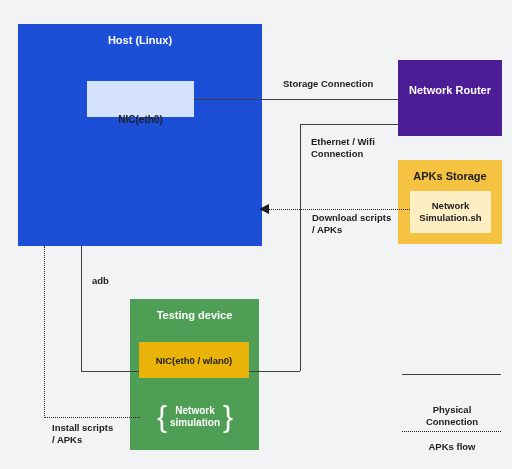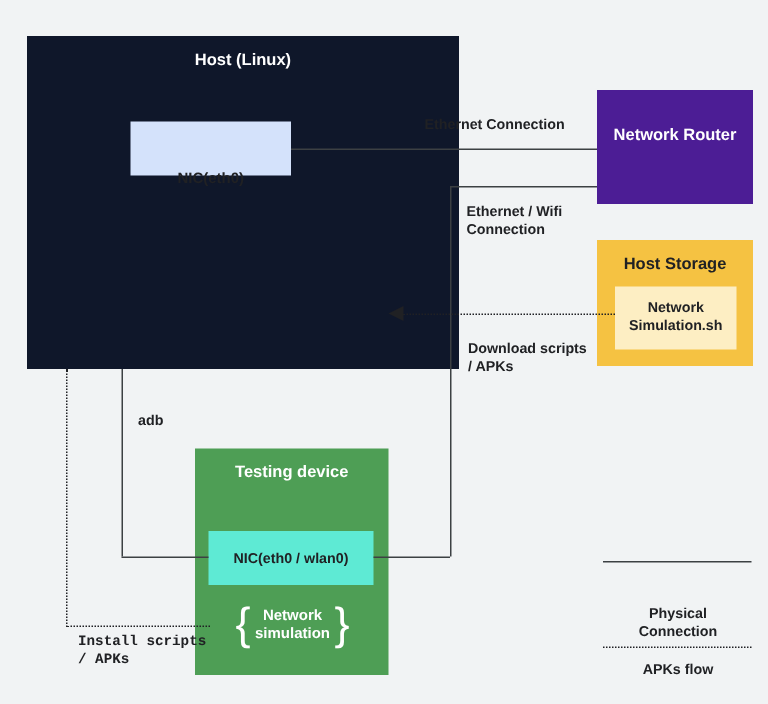--- a/index.html
+++ b/index.html
@@ -14,21 +14,21 @@
   .box{position:absolute;box-sizing:border-box;}
 
   .node{
     display:flex;align-items:flex-start;justify-content:center;
   }
   .node > .title{
     font-size:11px;font-weight:bold;line-height:1.2;text-align:center;
   }
 
   
-  #host{left:18px;top:24px;width:288px;height:222px;background:#0f172a;}
+  #host{left:18px;top:24px;width:244px;height:222px;background:#1d4ed8;}
   #host .title{color:#ffffff;margin-top:10px;}
 
   #nic-host{left:87px;top:81px;width:107px;height:36px;background:#d4e2fb;
     display:flex;align-items:center;justify-content:center;}
   #nic-host .title{color:#202124;font-size:10px;font-weight:bold;margin-top:40px;}
 
   
   #router{left:398px;top:60px;width:104px;height:76px;background:#4c1d95;}
   #router .title{color:#ffffff;margin-top:24px;}
 
@@ -38,21 +38,21 @@
 
   #script-file{left:410px;top:191px;width:81px;height:42px;background:#fdeec3;
     display:flex;align-items:center;justify-content:center;}
   #script-file .title{color:#202124;font-size:9.5px;font-weight:bold;
     line-height:1.25;text-align:center;}
 
   
   #device{left:130px;top:299px;width:129px;height:151px;background:#4e9e55;}
   #device .title{color:#ffffff;margin-top:10px;text-align:right;}
 
-  #nic-device{left:139px;top:354px;width:110px;height:36px;background:#5eead4;
+  #nic-device{left:139px;top:342px;width:110px;height:36px;background:#eab308;
     display:flex;align-items:center;justify-content:center;}
   #nic-device .title{color:#202124;font-size:9.5px;font-weight:bold;}
 
   #netsim{left:146px;top:398px;width:98px;height:38px;
     display:flex;align-items:center;justify-content:center;color:#ffffff;}
   #netsim .brace{font-size:30px;line-height:1;font-weight:300;}
   #netsim .sim-label{font-size:10px;font-weight:bold;line-height:1.2;
     text-align:center;padding:0 3px;}
 
   
@@ -86,21 +86,21 @@
 
   <div class="box" id="nic-host">
     <span class="title">NIC(eth0)</span>
   </div>
 
   <div class="box node" id="router">
     <span class="title">Network Router</span>
   </div>
 
   <div class="box node" id="storage">
-    <span class="title">Host Storage</span>
+    <span class="title">APKs Storage</span>
   </div>
   <div class="box" id="script-file">
     <span class="title">Network<br>Simulation.sh</span>
   </div>
 
   <div class="box node" id="device">
     <span class="title">Testing device</span>
   </div>
   <div class="box" id="nic-device">
     <span class="title">NIC(eth0 / wlan0)</span>
@@ -119,28 +119,28 @@
 
   <div class="vline" style="left:81px;top:246px;height:125px;"></div>
   <div class="hline" style="left:81px;top:371px;width:58px;"></div>
 
   <div class="dhline" style="left:268px;top:209px;width:142px;"></div>
   <div class="arrow-left" style="left:259px;top:204px;"></div>
 
   <div class="dvline" style="left:44px;top:246px;height:172px;"></div>
   <div class="dhline" style="left:44px;top:417px;width:96px;"></div>
 
-  <div class="elabel" style="left:283px;top:78px;">Ethernet Connection</div>
+  <div class="elabel" style="left:283px;top:78px;">Storage Connection</div>
 
   <div class="elabel" style="left:311px;top:136px;">Ethernet / Wifi<br>Connection</div>
 
-  <div class="elabel" style="left:312px;top:227px;">Download scripts<br>/ APKs</div>
+  <div class="elabel" style="left:312px;top:212px;">Download scripts<br>/ APKs</div>
 
   <div class="elabel" style="left:92px;top:275px;text-align:right;">adb</div>
 
-  <div class="elabel" style="left:52px;top:422px;font-family:Liberation Mono, monospace;">Install scripts<br>/ APKs</div>
+  <div class="elabel" style="left:52px;top:422px;">Install scripts<br>/ APKs</div>
 
   <div class="legend-line"></div>
   <div class="legend-text" style="top:404px;">Physical<br>Connection</div>
   <div class="legend-dot"></div>
   <div class="legend-text" style="top:441px;">APKs flow</div>
 
 </div>
 
 </body></html>

